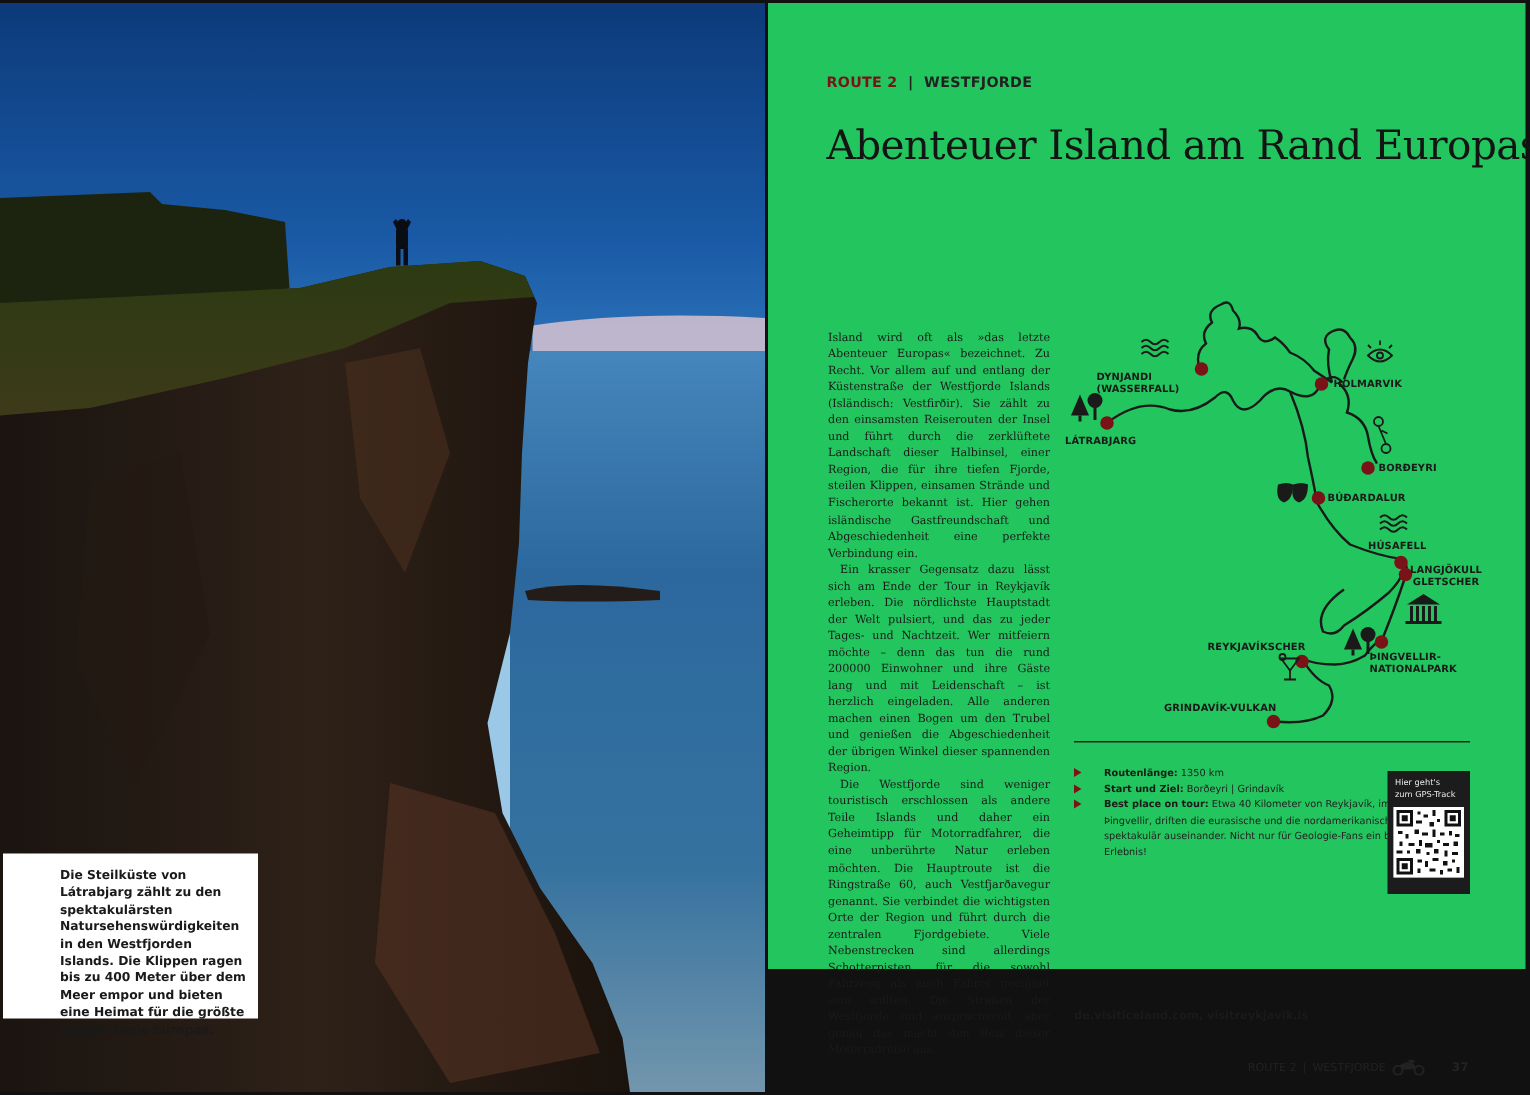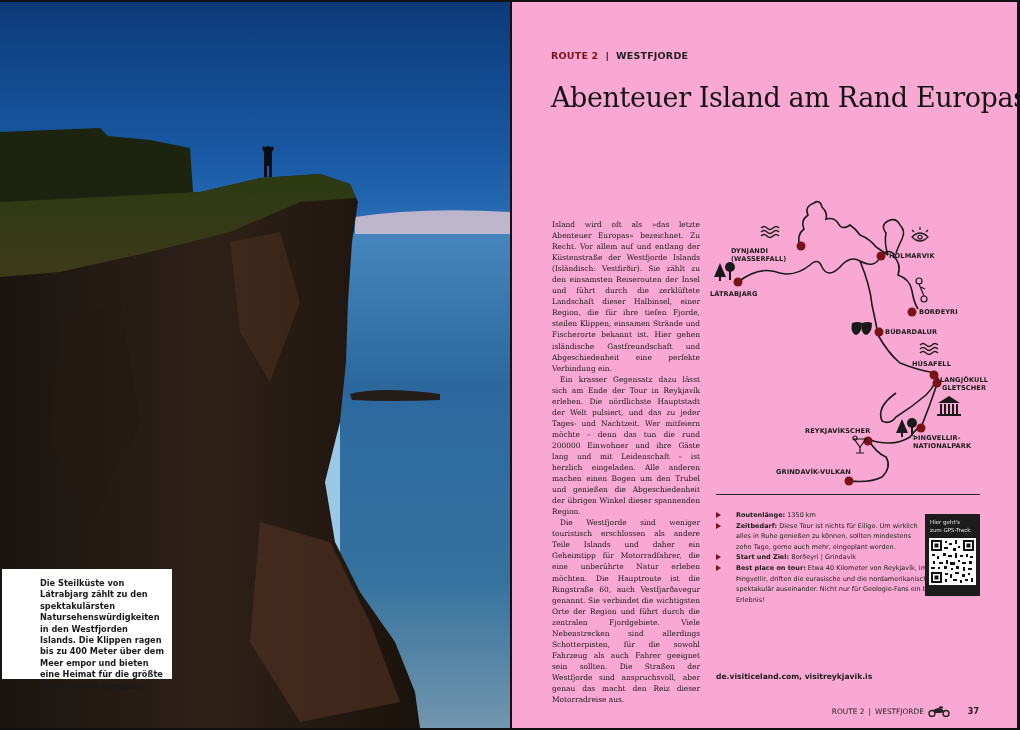--- a/index.html
+++ b/index.html
@@ -18,21 +18,21 @@
   }
   .photo svg { position:absolute; left:0; top:0; }
   .caption-box {
     position:absolute; left:2px; top:567px; width:170px; height:110px;
     background:#fff; box-sizing:border-box; padding:9px 8px 6px 38px;
     font-family:"DejaVu Sans", sans-serif; font-weight:bold; font-size:8.2px; line-height:11.4px; color:#1a1a1a;
   }
 
   
   .page {
-    position:absolute; left:512px; top:0; width:505px; height:726px; background:#f9a8d4;
+    position:absolute; left:512px; top:0; width:505px; height:644px; background:#22c55e;
   }
   .kicker {
     position:absolute; left:39px; top:48px; font-family:"DejaVu Sans", sans-serif; font-weight:bold;
     font-size:9.5px; letter-spacing:0.2px;
   }
   .kicker .route { color:#7a1318; }
   .kicker .sep { color:#222; margin:0 7px; }
   .kicker .region { color:#222; }
   .title {
     position:absolute; left:39px; top:80px; width:460px;
@@ -232,21 +232,20 @@
       <div class="map-label" style="left:212px;top:166px;">HÚSAFELL</div>
       <div class="map-label" style="left:240px;top:182px;text-align:center;"><span>LANGJÖKULL</span><br><span>GLETSCHER</span></div>
       <div class="map-label" style="left:105px;top:233px;">REYKJAVÍKSCHER</div>
       <div class="map-label" style="left:213px;top:240px;"><span>ÞINGVELLIR-</span><br><span>NATIONALPARK</span></div>
       <div class="map-label" style="left:76px;top:274px;">GRINDAVÍK-VULKAN</div>
     </div>
     <div class="map-rule"></div>
 
     <div class="facts">
       <p class="fact"><span class="bullet"></span><b>Routenlänge:</b> <span>1350 km</span></p>
-      <p class="fact"><span class="bullet"></span><b>Zeitbedarf:</b> <span>Diese Tour ist nichts für Eilige. Um wirklich alles in Ruhe genießen zu können, sollten mindestens zehn Tage, gerne auch mehr, eingeplant werden.</span></p>
       <p class="fact"><span class="bullet"></span><b>Start und Ziel:</b> <span>Borðeyri | Grindavík</span></p>
       <p class="fact" style="width:262px;"><span class="bullet"></span><b>Best place on tour:</b> <span>Etwa 40 Kilometer von Reykjavík, im Nationalpark Þingvellir, driften die eurasische und die nordamerikanische Erdplatte spektakulär auseinander. Nicht nur für Geologie-Fans ein beeindruckendes Erlebnis!</span></p>
     </div>
 
     <div class="qr-box">
       <div class="qr-text"><span>Hier geht's</span><br><span>zum GPS-Track</span></div>
       <svg class="qr-code" width="47" height="47" viewBox="0 0 47 47">
         <rect width="47" height="47" fill="#fff"></rect>
         <g fill="#111">
           <rect x="2" y="2" width="11" height="11"></rect>

